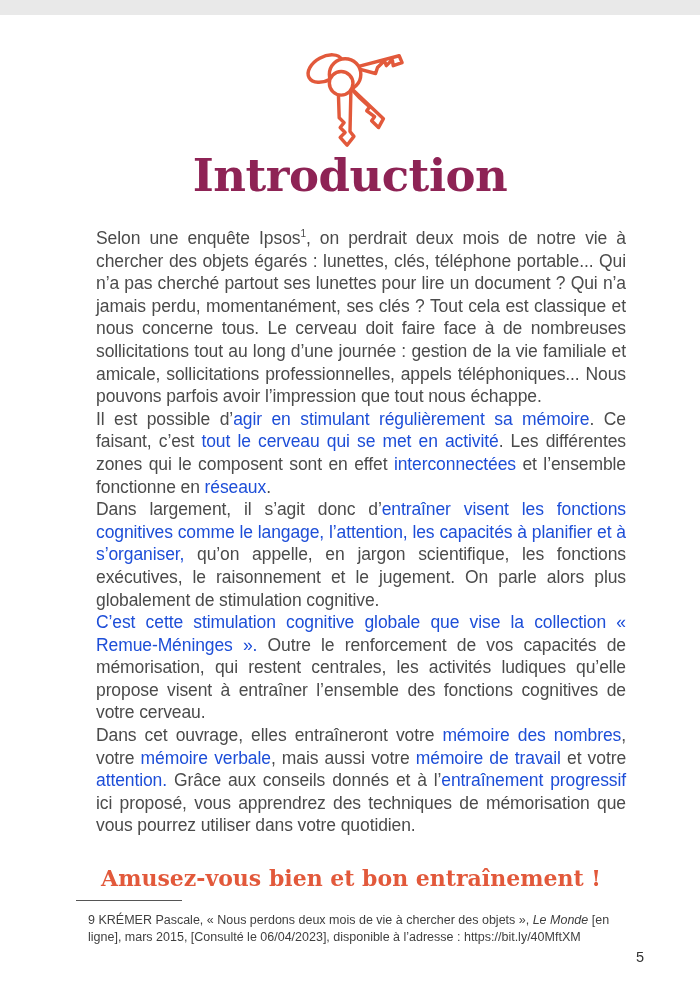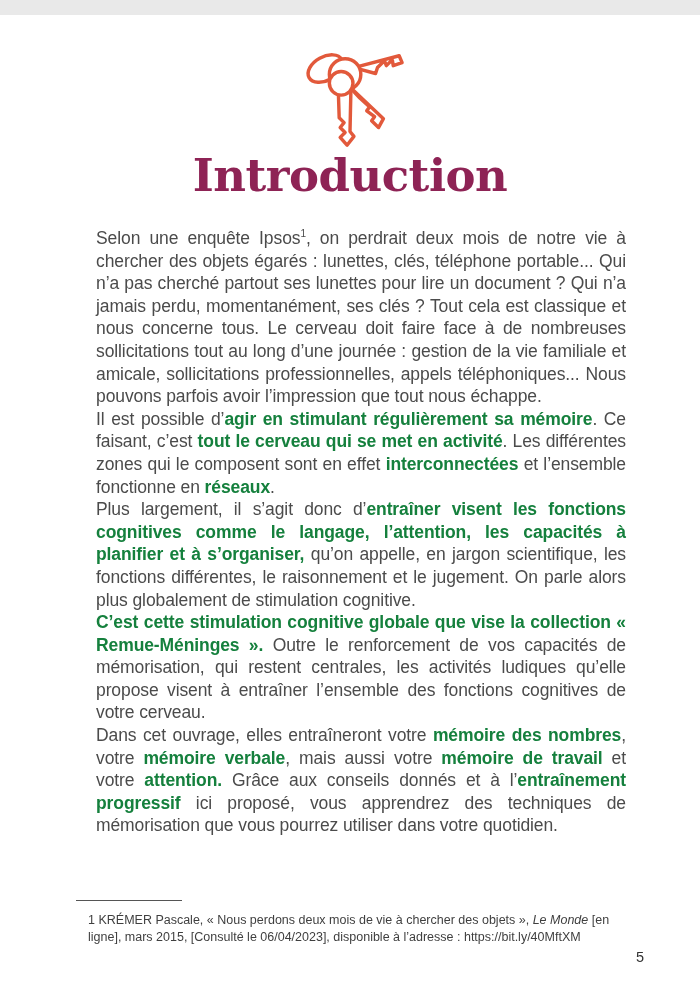--- a/index.html
+++ b/index.html
@@ -11,21 +11,21 @@
   .title{
     position:absolute;top:136px;left:0;width:700px;text-align:center;
     font-family:"DejaVu Serif",serif;font-weight:bold;font-size:45px;line-height:1.1;
     color:#8E2355;letter-spacing:-0.5px;
   }
   .content{position:absolute;left:96px;top:212px;width:530px;}
   .para{
     margin:0;font-size:17.5px;line-height:22.6px;color:#4b4b4b;
     text-align:justify;letter-spacing:-0.1px;
   }
-  .para .b{font-weight:bold;color:#15803d;}
+  .para .b{font-weight:normal;color:#1d4ed8;}
   .para .i{font-style:italic;text-align:center;}
   .para sup{font-size:10px;line-height:0;vertical-align:super;}
   .cta{
     position:absolute;left:86px;top:850px;width:530px;text-align:center;
     font-family:"DejaVu Serif",serif;font-weight:bold;font-size:22px;color:#E2593B;
   }
   .fn-rule{position:absolute;left:76px;top:885px;width:106px;height:0;border-top:1.5px solid #555;}
   .footnote{position:absolute;left:88px;top:897px;width:528px;}
   .footnote .para{font-size:12.5px;line-height:17px;color:#3f3f3f;text-align:left;letter-spacing:0;}
   .pageno{position:absolute;right:56px;bottom:38px;font-size:14.5px;color:#333;}
@@ -44,27 +44,28 @@
       <circle cx="57" cy="32" r="16"></circle>
       <circle cx="53" cy="41" r="12"></circle>
     </g>
   </svg>
 
   <div class="title">Introduction</div>
 
   <div class="content">
       <p class="para"><span>Selon une enquête Ipsos</span><sup>1</sup><span>, on perdrait deux mois de notre vie à chercher des objets égarés : lunettes, clés, téléphone portable... Qui n’a pas cherché partout ses lunettes pour lire un document ? Qui n’a jamais perdu, momentanément, ses clés ? Tout cela est classique et nous concerne tous. Le cerveau doit faire face à de nombreuses sollicitations tout au long d’une journée : gestion de la vie familiale et amicale, sollicitations professionnelles, appels téléphoniques... Nous pouvons parfois avoir l’impression que tout nous échappe.</span></p>
       <p class="para"><span>Il est possible d’</span><span class="b">agir en stimulant régulièrement sa mémoire</span><span>. Ce faisant, c’est </span><span class="b">tout le cerveau qui se met en activité</span><span>. Les différentes zones qui le composent sont en effet </span><span class="b">interconnectées</span><span> et l’ensemble fonctionne en </span><span class="b">réseaux</span><span>.</span></p>
-      <p class="para"><span>Plus largement, il s’agit donc d’</span><span class="b">entraîner visent les fonctions cognitives comme le langage, l’attention, les capacités à planifier et à s’organiser,</span><span> qu’on appelle, en jargon scientifique, les fonctions différentes, le raisonnement et le jugement. On parle alors plus globalement de stimulation cognitive.</span></p>
+      <p class="para"><span>Dans largement, il s’agit donc d’</span><span class="b">entraîner visent les fonctions cognitives comme le langage, l’attention, les capacités à planifier et à s’organiser,</span><span> qu’on appelle, en jargon scientifique, les fonctions exécutives, le raisonnement et le jugement. On parle alors plus globalement de stimulation cognitive.</span></p>
       <p class="para"><span class="b">C’est cette stimulation cognitive globale que vise la collection « Remue-Méninges ».</span><span> Outre le renforcement de vos capacités de mémorisation, qui restent centrales, les activités ludiques qu’elle propose visent à entraîner l’ensemble des fonctions cognitives de votre cerveau.</span></p>
       <p class="para"><span>Dans cet ouvrage, elles entraîneront votre </span><span class="b">mémoire des nombres</span><span>, votre </span><span class="b">mémoire verbale</span><span>, mais aussi votre </span><span class="b">mémoire de travail</span><span> et votre </span><span class="b">attention.</span><span> Grâce aux conseils donnés et à l’</span><span class="b">entraînement progressif</span><span> ici proposé, vous apprendrez des techniques de mémorisation que vous pourrez utiliser dans votre quotidien.</span></p>
     </div>
 
+  <div class="cta">Amusez-vous bien et bon entraînement !</div>
 
   <div class="fn-rule"></div>
 
   <div class="footnote">
-      <p class="para"><span>1 KRÉMER Pascale, « Nous perdons deux mois de vie à chercher des objets », </span><span class="i">Le Monde</span><span> [en ligne], mars 2015, [Consulté le 06/04/2023], disponible à l’adresse : https://bit.ly/40MftXM</span></p>
+      <p class="para"><span>9 KRÉMER Pascale, « Nous perdons deux mois de vie à chercher des objets », </span><span class="i">Le Monde</span><span> [en ligne], mars 2015, [Consulté le 06/04/2023], disponible à l’adresse : https://bit.ly/40MftXM</span></p>
     </div>
 
   <div class="pageno">5</div>
 
 </div>
 
 </body></html>

